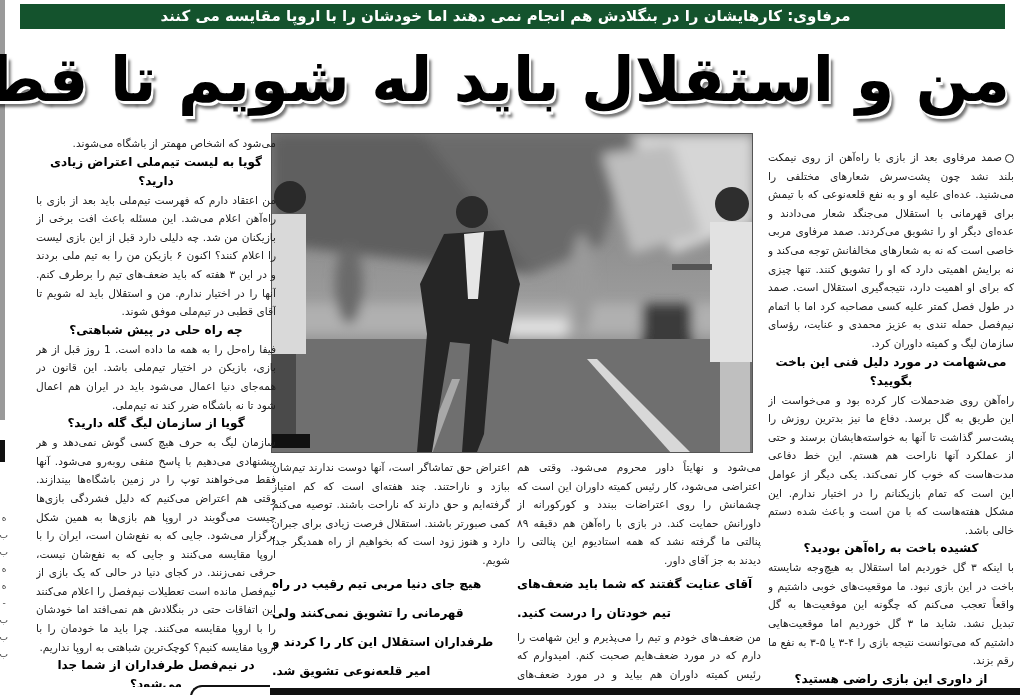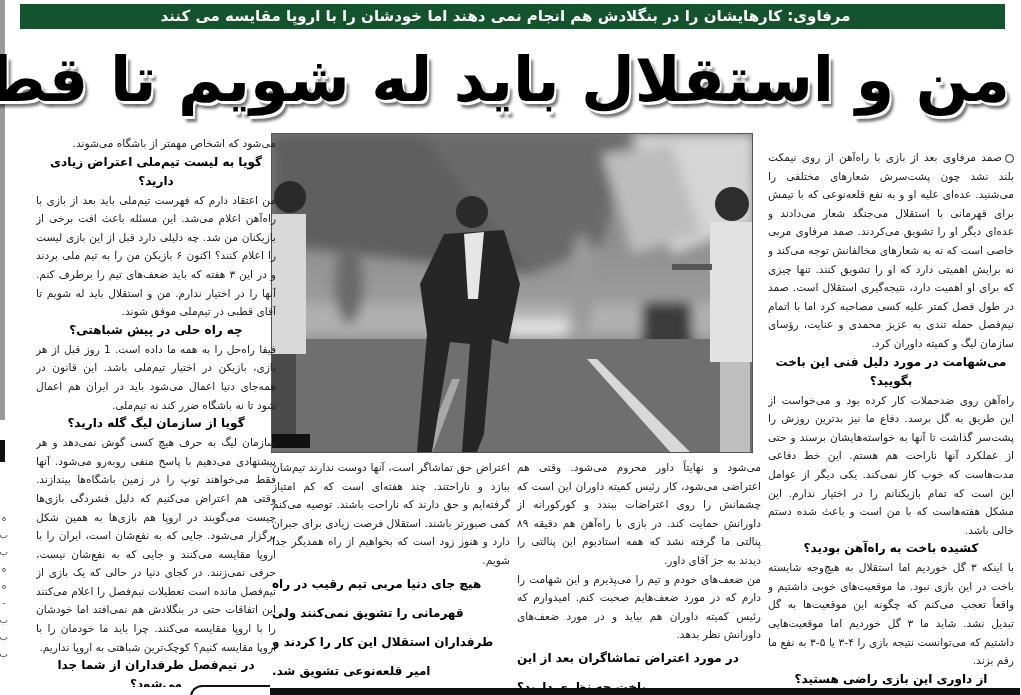--- a/index.html
+++ b/index.html
@@ -104,20 +104,21 @@
 
     <circle cx="460" cy="70" r="17" fill="#2e2e2e"></circle>
     <rect x="438" y="88" width="44" height="140" fill="#e2e2e2"></rect>
     <rect x="448" y="228" width="30" height="90" fill="#bfbfbf"></rect>
     <rect x="400" y="130" width="40" height="6" fill="#555"></rect>
   </svg>
 </div>
 
 <div class="col col-mid-right">
   <p>می‌شود و نهایتاً داور محروم می‌شود. وقتی هم اعتراضی می‌شود، کار رئیس کمیته داوران این است که چشمانش را روی اعتراضات ببندد و کورکورانه از داورانش حمایت کند. در بازی با راه‌آهن هم دقیقه ۸۹ پنالتی ما گرفته نشد که همه استادیوم این پنالتی را دیدند به جز آقای داور.</p>
+  <p class="q wide">آقای عنایت گفتند که شما باید ضعف‌های تیم خودتان را درست کنید.</p>
   <p>من ضعف‌های خودم و تیم را می‌پذیرم و این شهامت را دارم که در مورد ضعف‌هایم صحبت کنم. امیدوارم که رئیس کمیته داوران هم بیاید و در مورد ضعف‌های داورانش نظر بدهد.</p>
   <p class="q wide">در مورد اعتراض تماشاگران بعد از این باخت چه نظری دارید؟</p>
 </div>
 
 <div class="col col-mid-left">
   <p>اعتراض حق تماشاگر است، آنها دوست ندارند تیم‌شان ببازد و ناراحتند. چند هفته‌ای است که کم امتیاز گرفته‌ایم و حق دارند که ناراحت باشند. توصیه می‌کنم کمی صبورتر باشند. استقلال فرصت زیادی برای جبران دارد و هنوز زود است که بخواهیم از راه همدیگر جدا شویم.</p>
   <p class="q wide">هیچ جای دنیا مربی تیم رقیب در راه قهرمانی را تشویق نمی‌کنند ولی طرفداران استقلال این کار را کردند و امیر قلعه‌نوعی تشویق شد.</p>
   <p>من اعتقاد به تشویق و شعار دادن علیه کسی ندارم. این فرهنگ غلطی است که در ورزش ما جاافتاده و بعضی‌ها منتظرند تا از موقعیت‌ها استفاده کنند. این اتفاق حاصل فوتبال نتیجه‌گراست و همه فکرها به دنبال شخص و اشخاص است نه باشگاه و تیم‌ها. آخر فوتبال نتیجه‌گرا به اینجا کشیده</p>
 </div>
 

